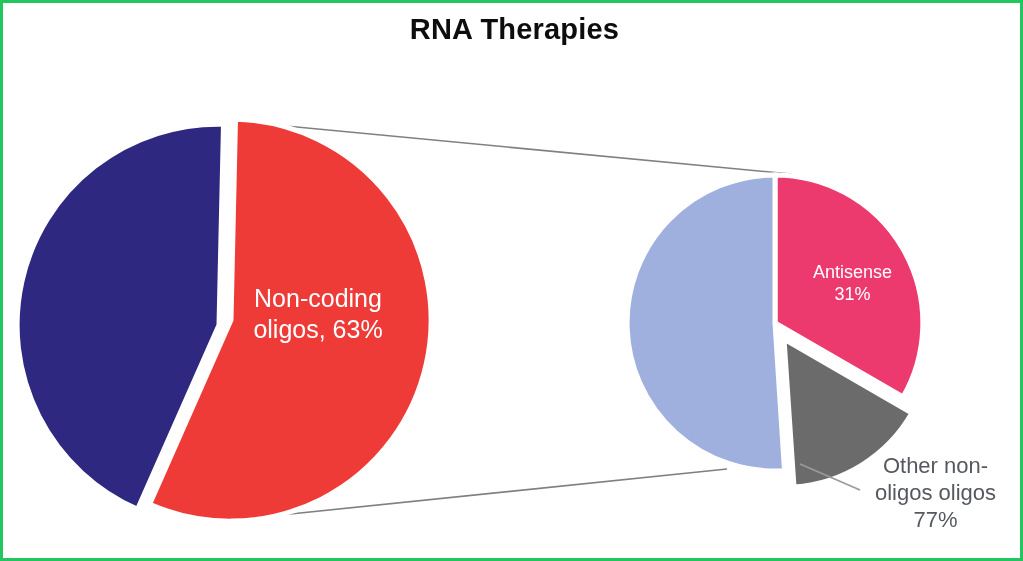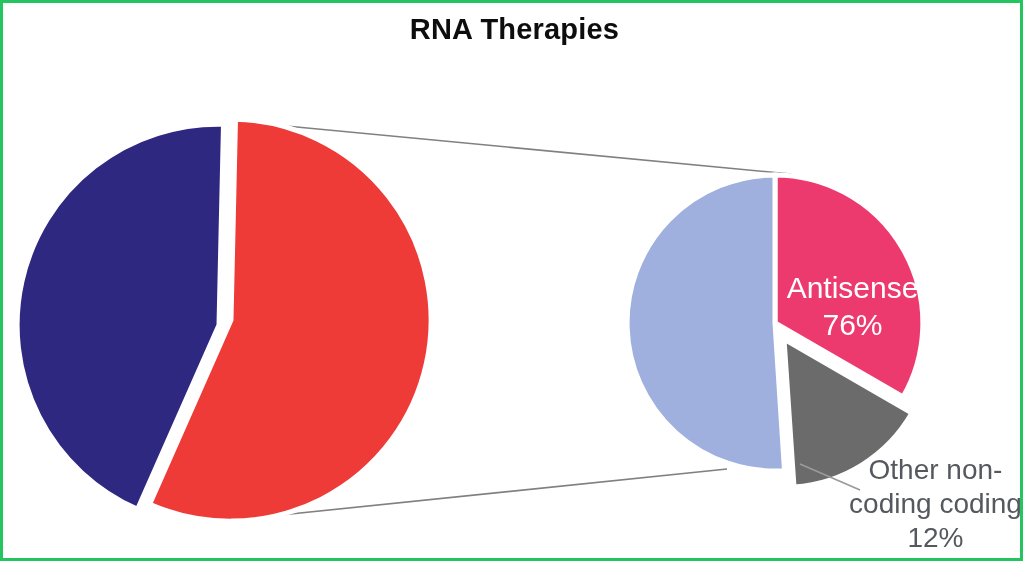--- a/index.html
+++ b/index.html
@@ -46,22 +46,22 @@
   .outside-label {
     position: absolute;
     text-align: center;
     color: #55595f;
     line-height: 1.22;
     white-space: nowrap;
   }
   #label-mrna      { left: 40px;  top: 280px; width: 160px; font-size: 25px; }
   #label-noncoding { left: 225px; top: 280px; width: 180px; font-size: 25px; }
   #label-rnai      { left: 650px; top: 257px; width: 120px; font-size: 22px; }
-  #label-antisense { left: 782px; top: 267px; width: 135px; font-size: 30px; }
-  #label-other     { left: 845px; top: 450px; width: 175px; font-size: 28px; }
+  #label-antisense { left: 782px; top: 259px; width: 135px; font-size: 18px; }
+  #label-other     { left: 845px; top: 450px; width: 175px; font-size: 22px; }
 </style>
 </head>
 <body>
 
 <div id="figure">
 
   <div id="chart-title">RNA Therapies</div>
 
   <svg id="svg-canvas" width="1023" height="561">
 
@@ -83,26 +83,30 @@
 
       <path d="M 781 336 L 909 410 A 148 148 0 0 1 791 484 Z" fill="#6b6b6b" stroke="#ffffff" stroke-width="5"></path>
 
       <path d="M 772 320 L 781.5 467.7 A 148 148 0 1 1 772 172 Z" fill="#9fb0de" stroke="#ffffff" stroke-width="5"></path>
 
       <path d="M 797 461 L 857 487" stroke="#9a9a9a" stroke-width="1.8" fill="none"></path>
     </g>
   </svg>
 
 
+  <div class="slice-label" id="label-noncoding">
+    <div>Non-coding</div>
+    <div>oligos, 63%</div>
+  </div>
 
 
   <div class="slice-label" id="label-antisense">
     <div>Antisense</div>
-    <div>76%</div>
+    <div>31%</div>
   </div>
 
   <div class="outside-label" id="label-other">
     <div>Other non-</div>
-    <div>coding coding</div>
-    <div>12%</div>
+    <div>oligos oligos</div>
+    <div>77%</div>
   </div>
 
 </div>
 
 </body></html>

